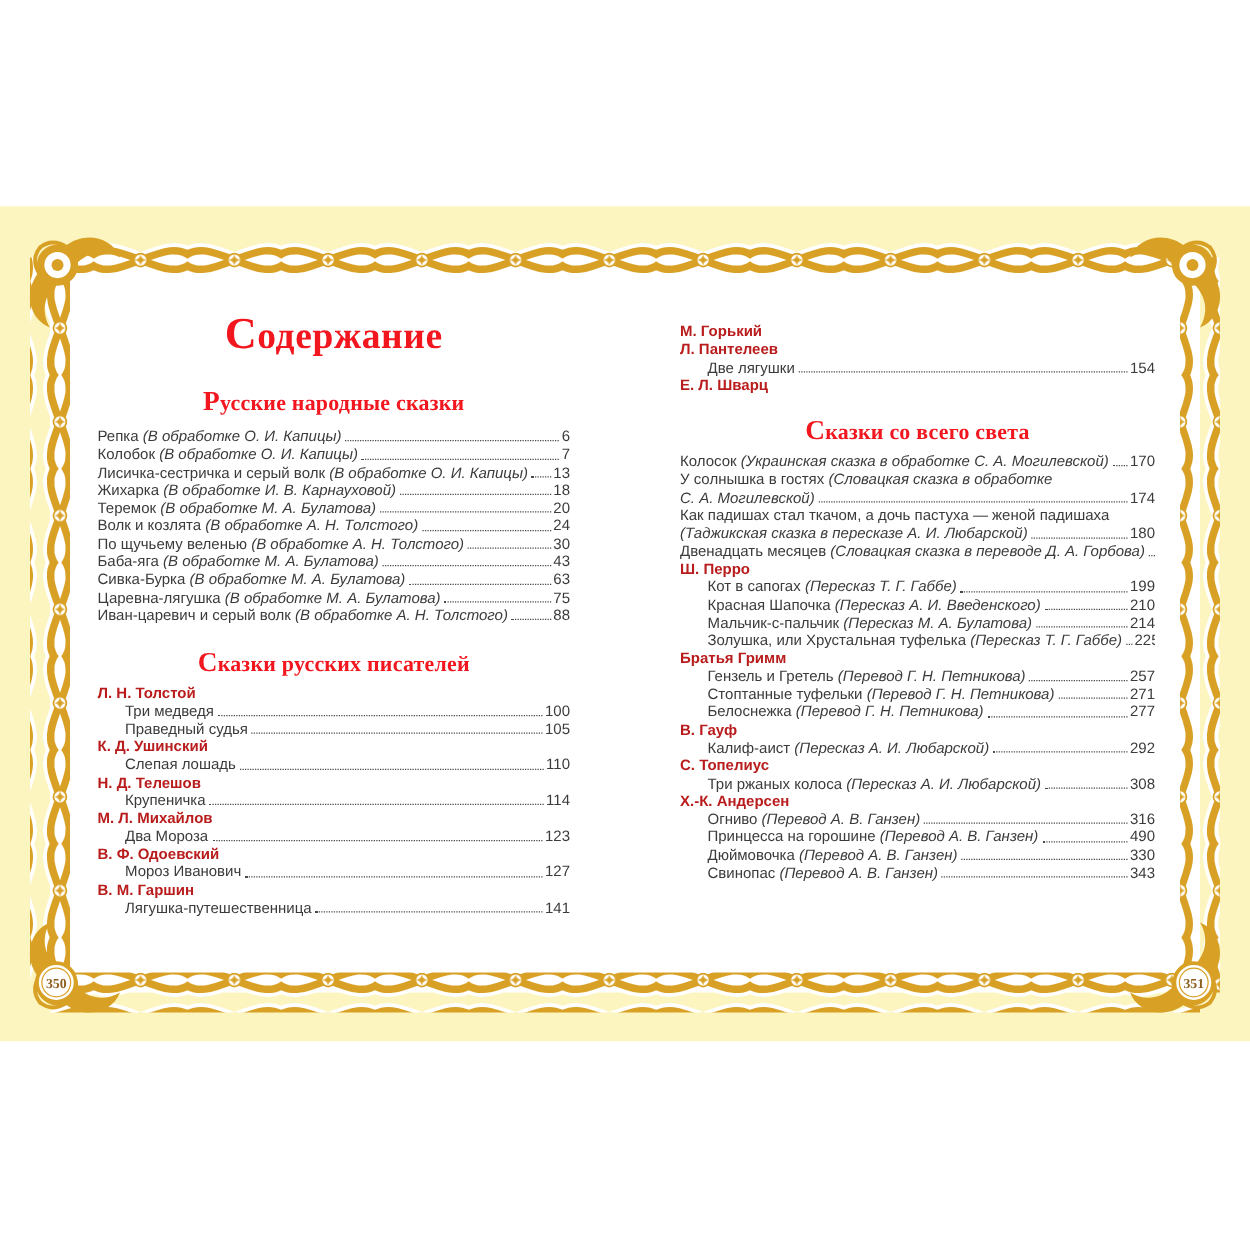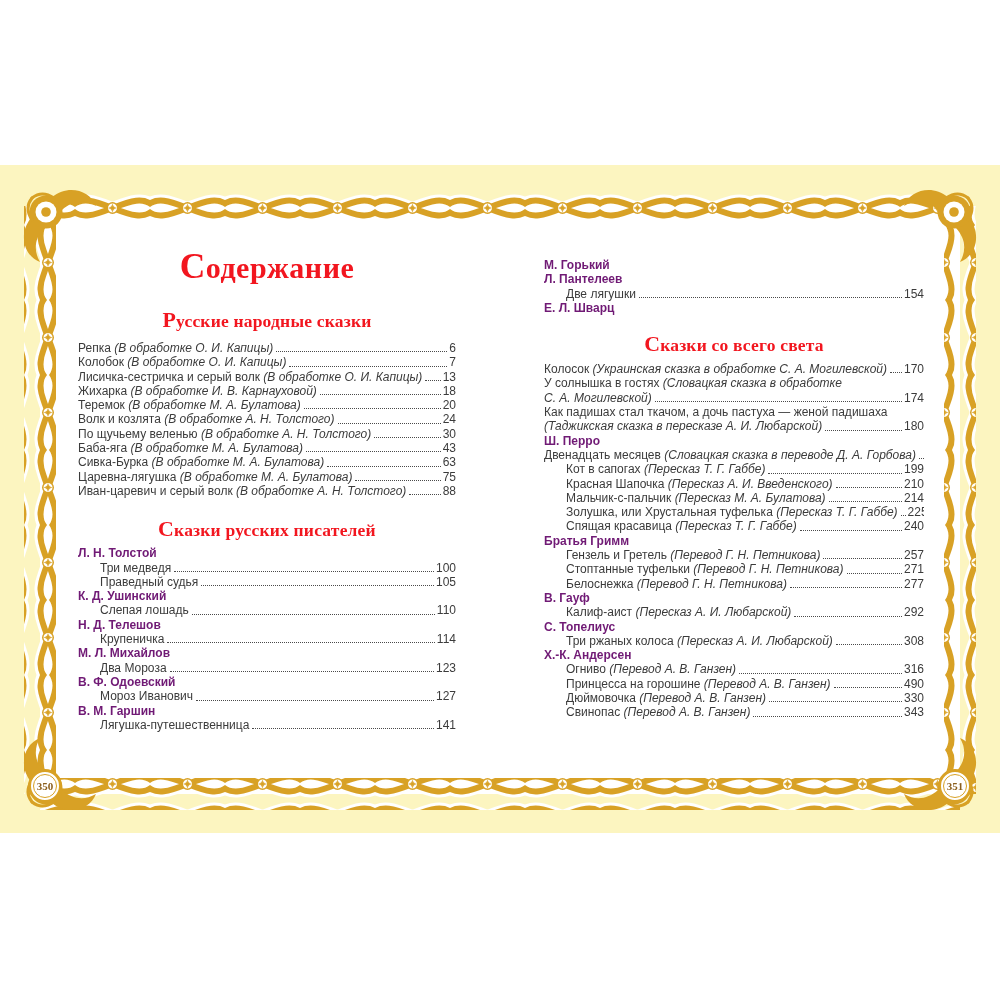--- a/index.html
+++ b/index.html
@@ -36,21 +36,21 @@
   .col-left .section:nth-child(1) h2.sec{margin-top:24px;margin-bottom:9px;}
   .col-left .section:nth-child(2) h2.sec{margin-top:21px;margin-bottom:5px;}
   .col-right .section:nth-child(1){margin-top:30px;}
   .col-right .section:nth-child(2) h2.sec{margin-top:19px;margin-bottom:6px;}
   .row{
     display:flex;align-items:baseline;height:14.3px;line-height:14.3px;
     font-size:12px;overflow:hidden;
   }
   .row .t{white-space:nowrap;}
   .row .t .i{font-style:italic;}
-  .row.author{font-weight:bold;color:#701a75;}
+  .row.author{font-weight:bold;color:#b91c1c;}
   .row.ind{padding-left:22px;}
   .dots{
     flex:1 1 5px;min-width:5px;height:0;align-self:flex-end;
     border-bottom:1.5px dotted var(--dots);margin:0 2px 3px 3px;
   }
   .pg{white-space:nowrap;}
 </style>
 </head>
 <body>
 
@@ -276,51 +276,46 @@
                 <span class="pg">174</span>
               </div>
               <div class="row">
                 <span class="t"><span>Как падишах стал ткачом, а дочь пастуха — женой падишаха</span></span>
               </div>
               <div class="row">
                 <span class="t"><span class="i">(Таджикская сказка в пересказе А. И. Любарской)</span></span>
                 <span class="dots"></span>
                 <span class="pg">180</span>
               </div>
+              <div class="row">
+                <span class="t"><span>Двенадцать месяцев </span><span class="i">(Словацкая сказка в переводе Д. А. Горбова)</span></span>
+                <span class="dots"></span>
+              </div>
               <div class="row author">
                 <span class="t"><span>Ш. Перро</span></span>
               </div>
-              <div class="row">
-                <span class="t"><span>Двенадцать месяцев </span><span class="i">(Словацкая сказка в переводе Д. А. Горбова)</span></span>
-                <span class="dots"></span>
-              </div>
               <div class="row ind">
                 <span class="t"><span>Кот в сапогах </span><span class="i">(Пересказ Т. Г. Габбе)</span></span>
                 <span class="dots"></span>
                 <span class="pg">199</span>
               </div>
               <div class="row ind">
                 <span class="t"><span>Красная Шапочка </span><span class="i">(Пересказ А. И. Введенского)</span></span>
                 <span class="dots"></span>
                 <span class="pg">210</span>
               </div>
               <div class="row ind">
                 <span class="t"><span>Мальчик-с-пальчик </span><span class="i">(Пересказ М. А. Булатова)</span></span>
                 <span class="dots"></span>
                 <span class="pg">214</span>
               </div>
               <div class="row ind">
                 <span class="t"><span>Золушка, или Хрустальная туфелька </span><span class="i">(Пересказ Т. Г. Габбе)</span></span>
                 <span class="dots"></span>
                 <span class="pg">225</span>
-              </div>
-              <div class="row ind">
-                <span class="t"><span>Спящая красавица </span><span class="i">(Пересказ Т. Г. Габбе)</span></span>
-                <span class="dots"></span>
-                <span class="pg">240</span>
               </div>
               <div class="row author">
                 <span class="t"><span>Братья Гримм</span></span>
               </div>
               <div class="row ind">
                 <span class="t"><span>Гензель и Гретель </span><span class="i">(Перевод Г. Н. Петникова)</span></span>
                 <span class="dots"></span>
                 <span class="pg">257</span>
               </div>
               <div class="row ind">

